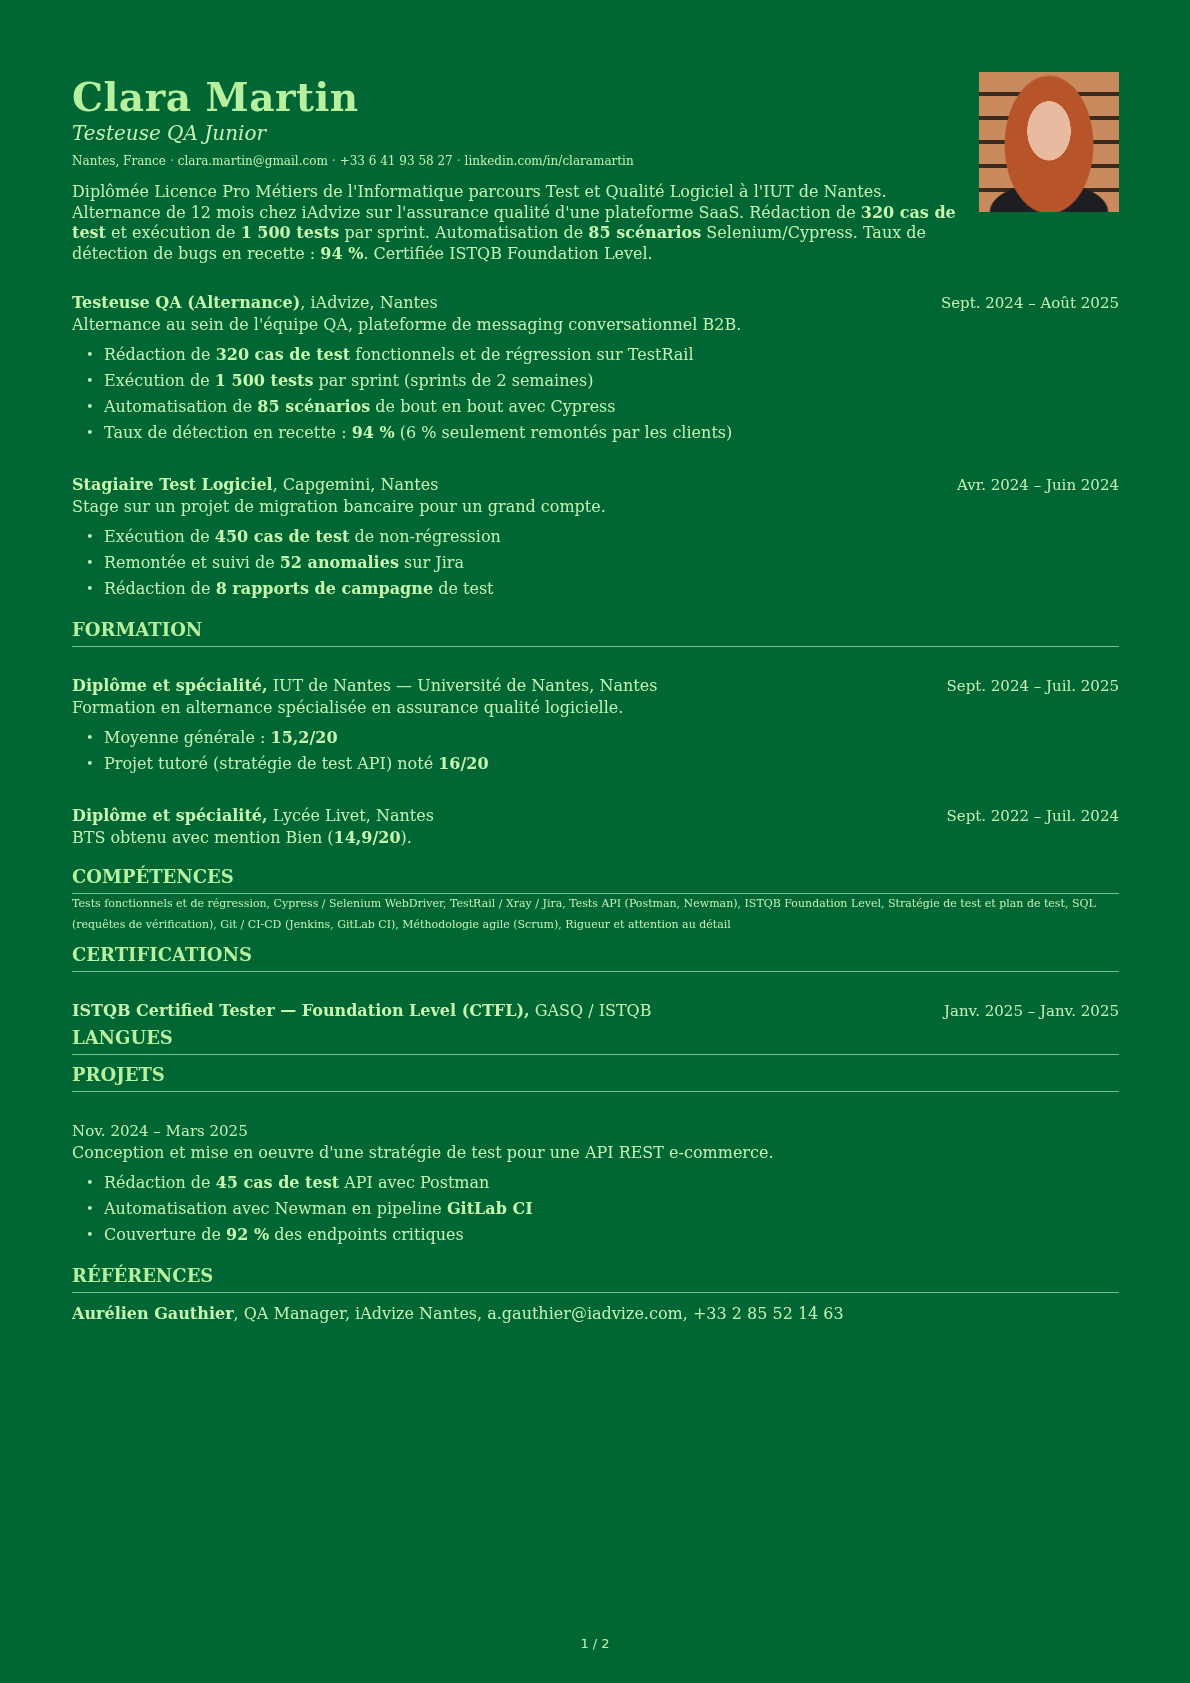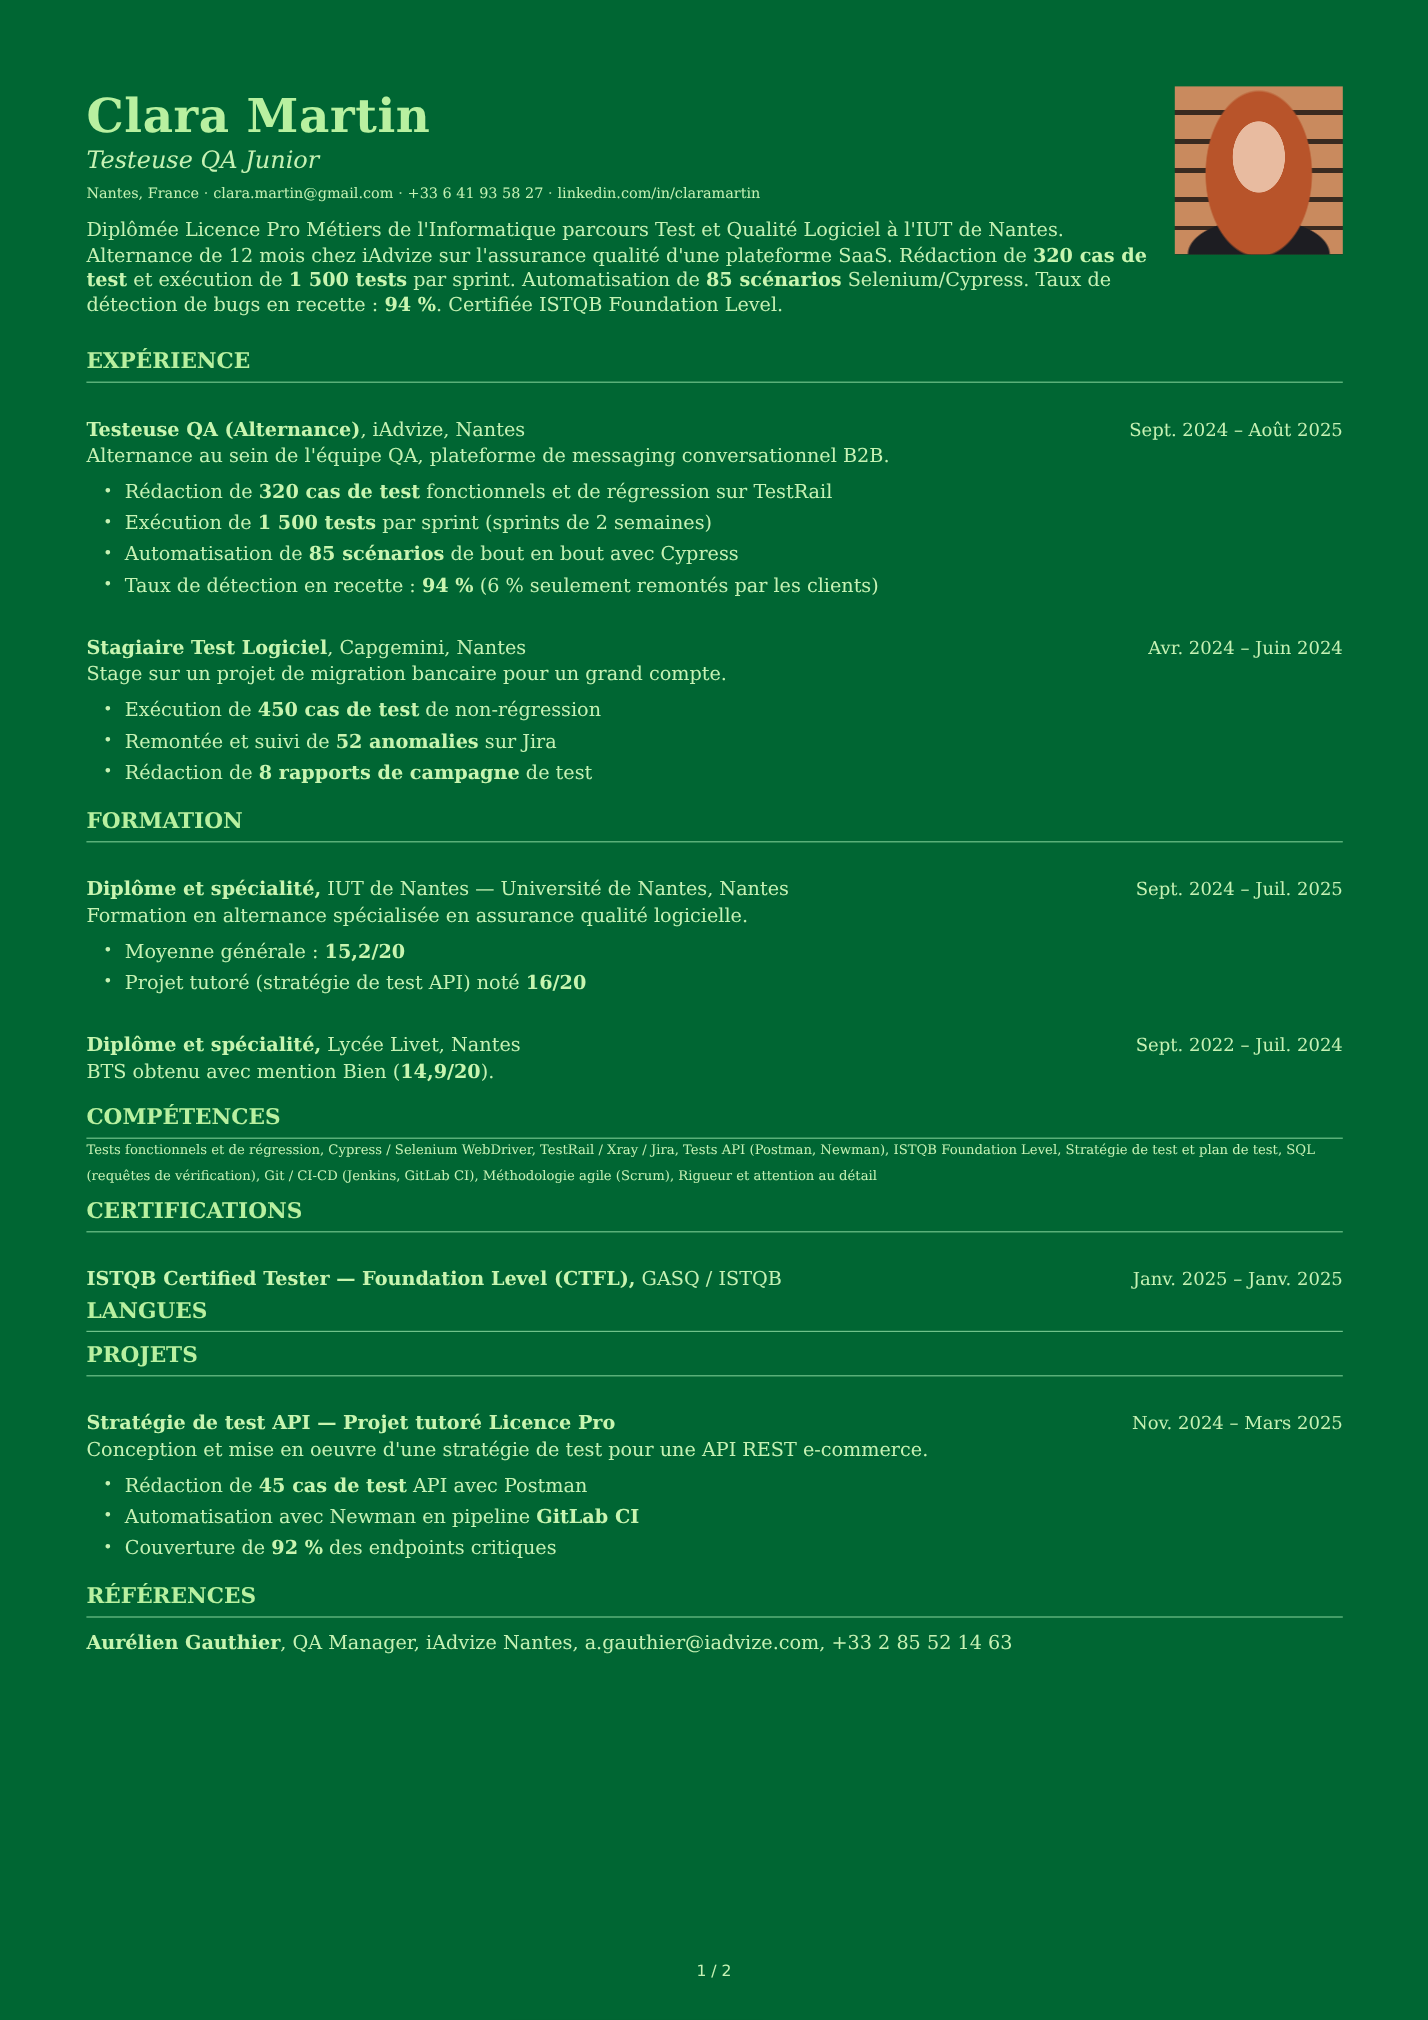--- a/index.html
+++ b/index.html
@@ -50,21 +50,20 @@
 
   <div class="name">Clara Martin</div>
   <div class="role">Testeuse QA Junior</div>
   <div class="contact">
     <span>Nantes, France</span><span class="sep">·</span><span>clara.martin@gmail.com</span><span class="sep">·</span><span>+33 6 41 93 58 27</span><span class="sep">·</span><span>linkedin.com/in/claramartin</span>
   </div>
   <div class="summary">
     <span>Diplômée Licence Pro Métiers de l'Informatique parcours Test et Qualité Logiciel à l'IUT de Nantes. Alternance de 12 mois chez iAdvize sur l'assurance qualité d'une plateforme SaaS. Rédaction de </span><b>320 cas de test</b><span> et exécution de </span><b>1 500 tests</b><span> par sprint. Automatisation de </span><b>85 scénarios</b><span> Selenium/Cypress. Taux de détection de bugs en recette : </span><b>94 %</b><span>. Certifiée ISTQB Foundation Level.</span>
   </div>
 
-  <div class="section-title" style="margin-top:26px">EXPÉRIENCE</div>
 
   <div class="entry">
     <div class="entry-head">
       <div><b>Testeuse QA (Alternance)</b><span>, iAdvize, Nantes</span></div>
       <div class="date">Sept. 2024 – Août 2025</div>
     </div>
     <div class="desc">Alternance au sein de l'équipe QA, plateforme de messaging conversationnel B2B.</div>
     <ul>
       <li><span>Rédaction de </span><b>320 cas de test</b><span> fonctionnels et de régression sur TestRail</span></li>
       <li><span>Exécution de </span><b>1 500 tests</b><span> par sprint (sprints de 2 semaines)</span></li>
@@ -117,21 +116,20 @@
       <div><b>ISTQB Certified Tester — Foundation Level (CTFL),</b><span> GASQ / ISTQB</span></div>
       <div class="date">Janv. 2025 – Janv. 2025</div>
     </div>
   </div>
 
   <div class="section-title" style="margin-top:4px">LANGUES</div>
 
   <div class="section-title" style="margin-top:8px">PROJETS</div>
   <div class="entry">
     <div class="entry-head">
-      <div><b>Stratégie de test API — Projet tutoré Licence Pro</b></div>
       <div class="date">Nov. 2024 – Mars 2025</div>
     </div>
     <div class="desc">Conception et mise en oeuvre d'une stratégie de test pour une API REST e-commerce.</div>
     <ul>
       <li><span>Rédaction de </span><b>45 cas de test</b><span> API avec Postman</span></li>
       <li><span>Automatisation avec Newman en pipeline </span><b>GitLab CI</b><span></span></li>
       <li><span>Couverture de </span><b>92 %</b><span> des endpoints critiques</span></li>
     </ul>
   </div>
 

